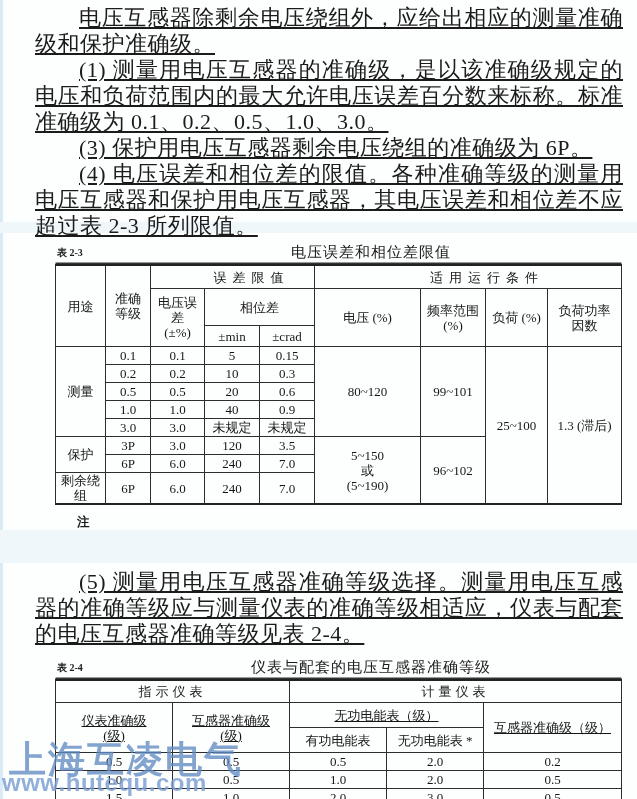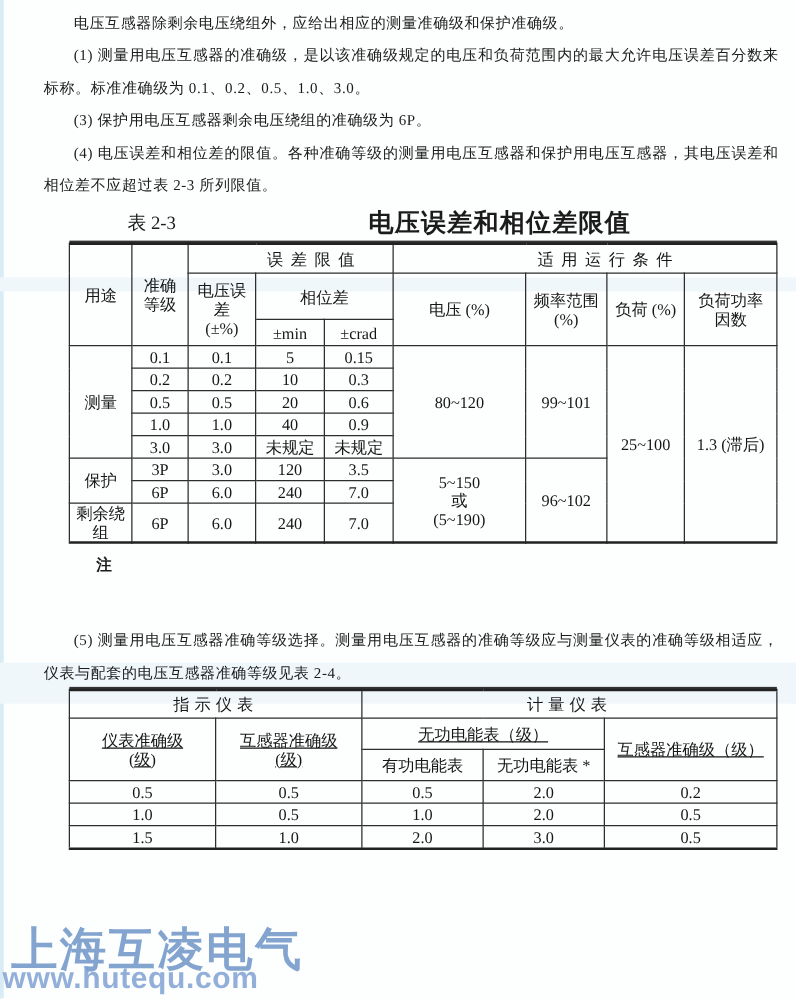--- a/index.html
+++ b/index.html
@@ -11,26 +11,26 @@
     font-family: "Liberation Serif", "DejaVu Serif", serif;
     color: #1b1b1b;
   }
   .edge-strip { position:absolute; left:0; top:0; width:3px; height:100%; background:#d9ecf5; }
   .tint-band { position:absolute; left:0; width:100%; background:#eff7fb; z-index:0; }
   .band1 { top:222px; height:11px; }
   .band2 { top:530px; height:33px; }
   .content { position:relative; z-index:1; padding:5px 14px 0 35px; }
 
   p.body-text {
-    margin:0; font-size:12px; line-height:26px;
-    text-align: justify; text-indent:2em; letter-spacing:0.5px;
+    margin:0; font-size:22px; line-height:26px;
+    text-align: justify; text-indent:2em; letter-spacing:0.5px;text-decoration:underline;
   }
   .tbl-caption { display:flex; align-items:center; margin:4px 0 2px 22px; }
-  .tbl-caption .lbl { font-weight:normal; font-size:15px;margin-left:45px; }
-  .tbl-caption .ttl { flex:1; text-align:center; font-weight:bold; font-size:20px; letter-spacing:1px;padding-left:36px; }
+  .tbl-caption .lbl { font-weight:bold; font-size:10px; }
+  .tbl-caption .ttl { flex:1; text-align:center; font-weight:normal; font-size:15px; letter-spacing:1px;padding-left:36px; }
 
   table { border-collapse:collapse; table-layout:fixed; margin-left:20px; width:566px; }
   th, td {
     border:1px solid #2d2d2d; text-align:center; vertical-align:middle;
     font-weight:normal; padding:0 1px; white-space:pre-line;
     font-size:13px; line-height:15px; color:#161616;
   }
   table { border:1px solid #222; box-shadow:0 -2px 0 -0.5px #333; border-top-width:2px; border-bottom-width:2px; }
   .t23 td { height:17px; }
   .t23 .h1 th { height:22px; }
@@ -171,20 +171,24 @@
       </tr>
     </tbody>
       </table>
 
     <div class="notes">
       <span class="notes-label">注</span>
     </div>
 
     <p class="body-text para5">(5) 测量用电压互感器准确等级选择。测量用电压互感器的准确等级应与测量仪表的准确等级相适应，仪表与配套的电压互感器准确等级见表 2-4。</p>
 
+    <div class="tbl-caption cap24">
+      <span class="lbl">表 2-4</span>
+      <span class="ttl">仪表与配套的电压互感器准确等级</span>
+    </div>
 
     <table class="t24">
       <colgroup>
         <col style="width:117px">
           <col style="width:117px">
           <col style="width:97px">
         <col style="width:97px">
           <col style="width:138px">
       </colgroup>
       <tbody>

